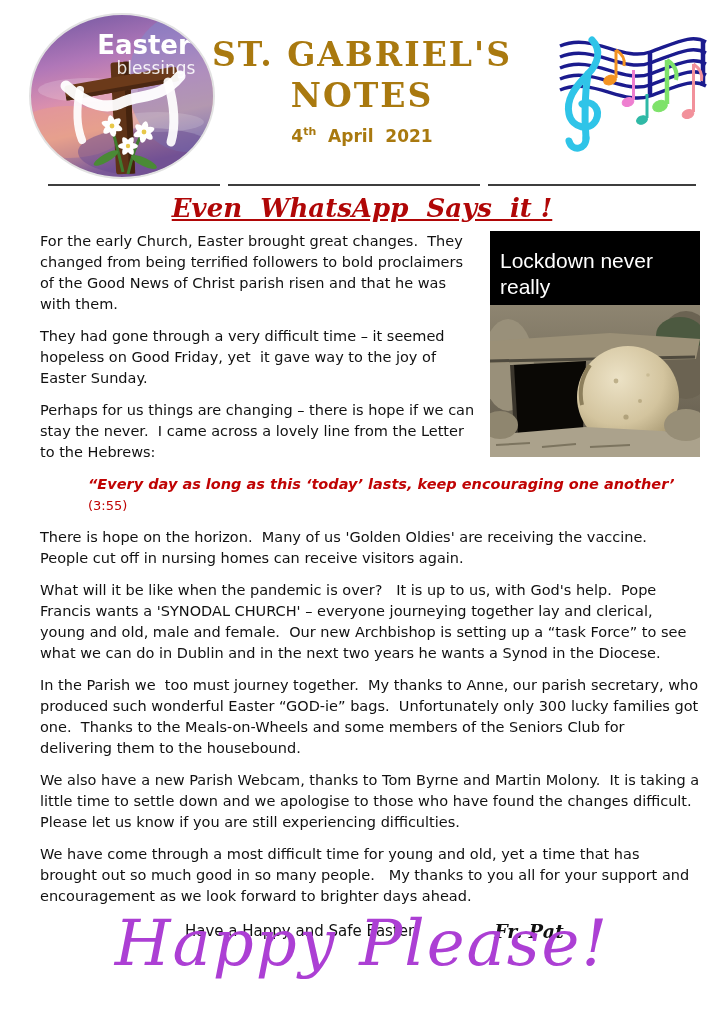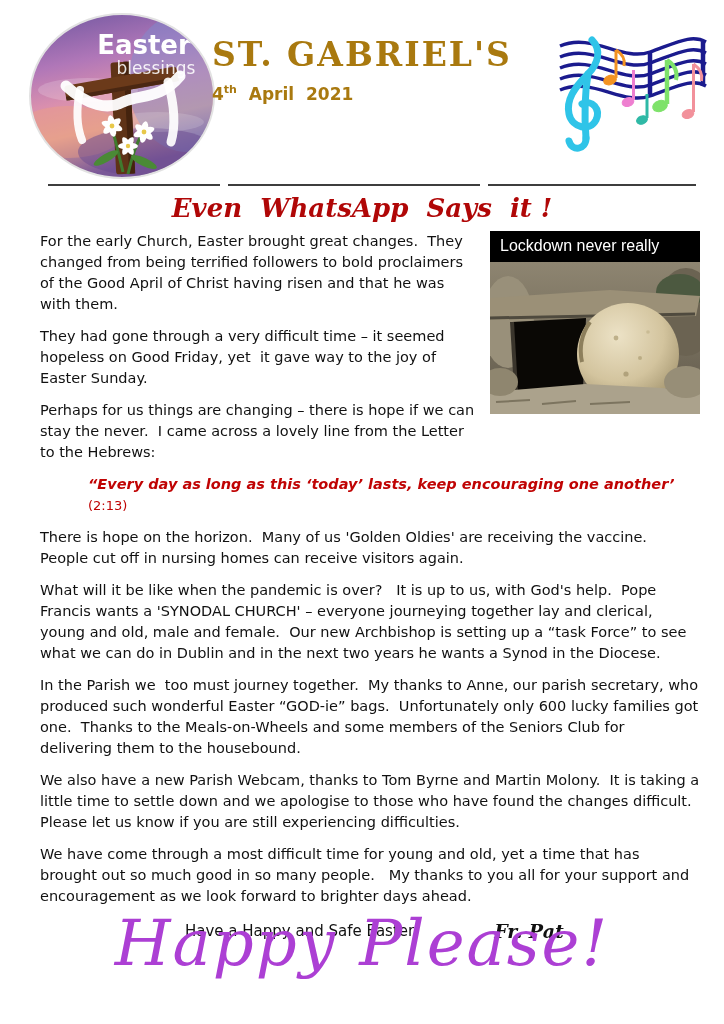--- a/index.html
+++ b/index.html
@@ -3,50 +3,50 @@
 <meta charset="utf-8">
 <style>
   html,body{margin:0;padding:0;background:#e8e8e8;}
   .page{
     position:relative;width:724px;height:1024px;background:#ffffff;
     font-family:"DejaVu Sans",sans-serif;color:#111;overflow:hidden;
     margin:0 auto;box-shadow:0 0 6px rgba(0,0,0,.25);
   }
   
   .badge{position:absolute;left:28px;top:12px;width:188px;height:168px;}
-  .title-block{position:absolute;left:212px;top:34px;width:320px;text-align:left;}
+  .title-block{position:absolute;left:202px;top:34px;width:320px;text-align:center;}
   .title-line{
     font-family:"DejaVu Serif",serif;font-weight:bold;font-size:33px;line-height:1.25;
     color:#a9790f;letter-spacing:2px;white-space:pre;
   }
   .date-line{
     margin-top:8px;font-weight:bold;font-size:17px;color:#a9790f;white-space:pre-wrap;
   }
   .date-line sup{font-size:11px;}
   .music{position:absolute;left:540px;top:20px;width:172px;height:142px;}
   
   .divider{position:absolute;top:184px;left:48px;width:648px;display:flex;gap:8px;}
   .divider span{height:2px;background:#3d3d3d;display:block;}
   .divider .d1{width:172px;} .divider .d2{width:252px;} .divider .d3{width:208px;}
   
   .heading{
     position:absolute;top:193px;left:0;width:724px;text-align:center;
     font-family:"DejaVu Serif",serif;font-style:italic;font-weight:bold;
-    font-size:26px;color:#b00707;white-space:pre-wrap;
+    font-size:26px;color:#b00707;white-space:pre-wrap;text-decoration:underline;
   }
   
   .article{
     position:absolute;top:231px;left:40px;width:660px;
     font-size:14.5px;line-height:1.45;
   }
   .article p{margin:0 0 11px 0;white-space:pre-wrap;}
   .meme{float:right;width:210px;margin:0 0 8px 14px;}
   .meme-caption{
-    background:#000;color:#fff;padding:5px 8px 6px 10px;
-    font-size:16px;line-height:1.22;font-family:"Liberation Sans",sans-serif;
+    background:#000;color:#fff;padding:17px 8px 6px 10px;
+    font-size:21px;line-height:1.22;font-family:"Liberation Sans",sans-serif;
   }
   .meme svg{display:block;width:210px;height:152px;}
   .quote{padding-left:48px;color:#c00404;font-weight:bold;font-style:italic;}
   .quote .quote-ref{font-weight:normal;font-style:normal;font-size:13px;}
   .signoff{display:flex;align-items:center;padding-left:145px;margin-top:2px;}
   .signoff .wish{font-size:15px;}
   .signoff .signature{
     margin-left:80px;font-family:"DejaVu Serif",serif;
     font-weight:bold;font-style:italic;font-size:19px;
   }
@@ -120,20 +120,21 @@
           <circle r="2.2" fill="#e8c84a"></circle>
         </g>
       </g>
       <text x="116" y="42" text-anchor="middle" font-size="26" font-weight="bold" fill="#ffffff">Easter</text>
       <text x="128" y="62" text-anchor="middle" font-size="17" fill="#ffffff" opacity="0.88">blessings</text>
     </g>
   </svg>
 
   <div class="title-block">
     <div class="title-line">ST. GABRIEL'S</div>
+    <div class="title-line">NOTES</div>
     <div class="date-line"><span>4</span><sup>th</sup><span>  April  2021</span></div>
   </div>
 
   <svg class="music" viewBox="0 0 172 142">
 
     <g stroke="#1b1b8e" stroke-width="3.4" fill="none">
       <path d="M20 26 C 52 12 82 42 110 32 S 152 14 166 22"></path>
       <path d="M20 37 C 52 23 82 53 110 43 S 152 25 166 33"></path>
       <path d="M20 48 C 52 34 82 64 110 54 S 152 36 166 44"></path>
       <path d="M20 59 C 52 45 82 75 110 65 S 152 47 166 55"></path>
@@ -217,27 +218,27 @@
         <circle cx="136" cy="112" r="2.6" fill="#a79872" opacity="0.8"></circle>
         <circle cx="158" cy="70" r="1.8" fill="#c4b68e" opacity="0.8"></circle>
         <path d="M0 130 L95 122 L210 128 L210 152 L0 152 Z" fill="#aba28c"></path>
         <path d="M0 130 L95 122 L210 128" stroke="#6e675600" stroke-width="2" fill="none"></path>
         <path d="M6 140 L40 138 M52 142 L86 139 M100 142 L140 140" stroke="#7c745f" stroke-width="2"></path>
         <ellipse cx="10" cy="120" rx="18" ry="14" fill="#8f866f"></ellipse>
         <ellipse cx="196" cy="120" rx="22" ry="16" fill="#978e77"></ellipse>
       </svg>
     </figure>
 
-    <p>For the early Church, Easter brought great changes.  They changed from being terrified followers to bold proclaimers of the Good April of Christ having risen and that he was with them.</p>
+    <p>For the early Church, Easter brought great changes.  They changed from being terrified followers to bold proclaimers of the Good News of Christ parish risen and that he was with them.</p>
     <p>They had gone through a very difficult time – it seemed hopeless on Good Friday, yet  it gave way to the joy of Easter Sunday.</p>
     <p>Perhaps for us things are changing – there is hope if we can stay the never.  I came across a lovely line from the Letter to the Hebrews:</p>
-    <p class="quote"><span>“Every day as long as this ‘today’ lasts, keep encouraging one another’</span>  <span class="quote-ref">(2:13)</span></p>
+    <p class="quote"><span>“Every day as long as this ‘today’ lasts, keep encouraging one another’</span>  <span class="quote-ref">(3:55)</span></p>
     <p>There is hope on the horizon.  Many of us 'Golden Oldies' are receiving the vaccine.  People cut off in nursing homes can receive visitors again.</p>
     <p>What will it be like when the pandemic is over?   It is up to us, with God's help.  Pope Francis wants a 'SYNODAL CHURCH' – everyone journeying together lay and clerical, young and old, male and female.  Our new Archbishop is setting up a “task Force” to see what we can do in Dublin and in the next two years he wants a Synod in the Diocese.</p>
-    <p>In the Parish we  too must journey together.  My thanks to Anne, our parish secretary, who produced such wonderful Easter “GOD-ie” bags.  Unfortunately only 600 lucky families got one.  Thanks to the Meals-on-Wheels and some members of the Seniors Club for delivering them to the housebound.</p>
+    <p>In the Parish we  too must journey together.  My thanks to Anne, our parish secretary, who produced such wonderful Easter “GOD-ie” bags.  Unfortunately only 300 lucky families got one.  Thanks to the Meals-on-Wheels and some members of the Seniors Club for delivering them to the housebound.</p>
     <p>We also have a new Parish Webcam, thanks to Tom Byrne and Martin Molony.  It is taking a little time to settle down and we apologise to those who have found the changes difficult.  Please let us know if you are still experiencing difficulties.</p>
     <p>We have come through a most difficult time for young and old, yet a time that has brought out so much good in so many people.   My thanks to you all for your support and encouragement as we look forward to brighter days ahead.</p>
 
     <div class="signoff">
       <span class="wish">Have a Happy and Safe Easter</span>
       <span class="signature">Fr. Pat</span>
     </div>
   </div>
 
   <div class="big-greeting">Happy Please!</div>

